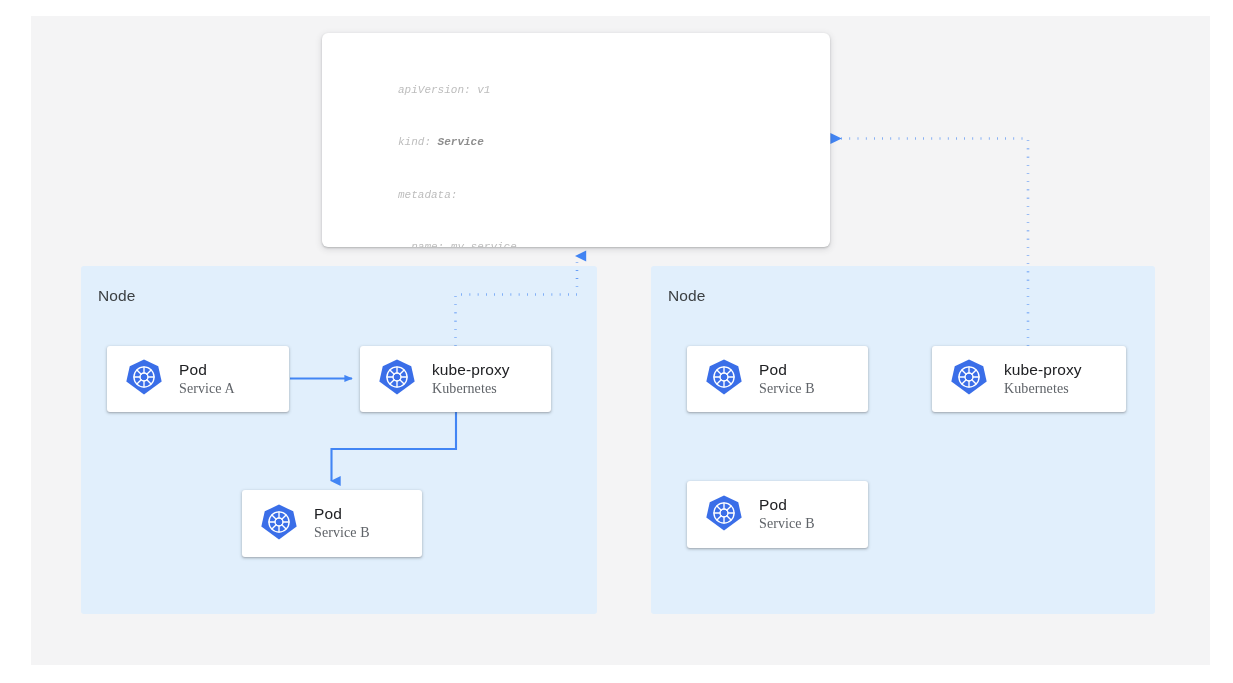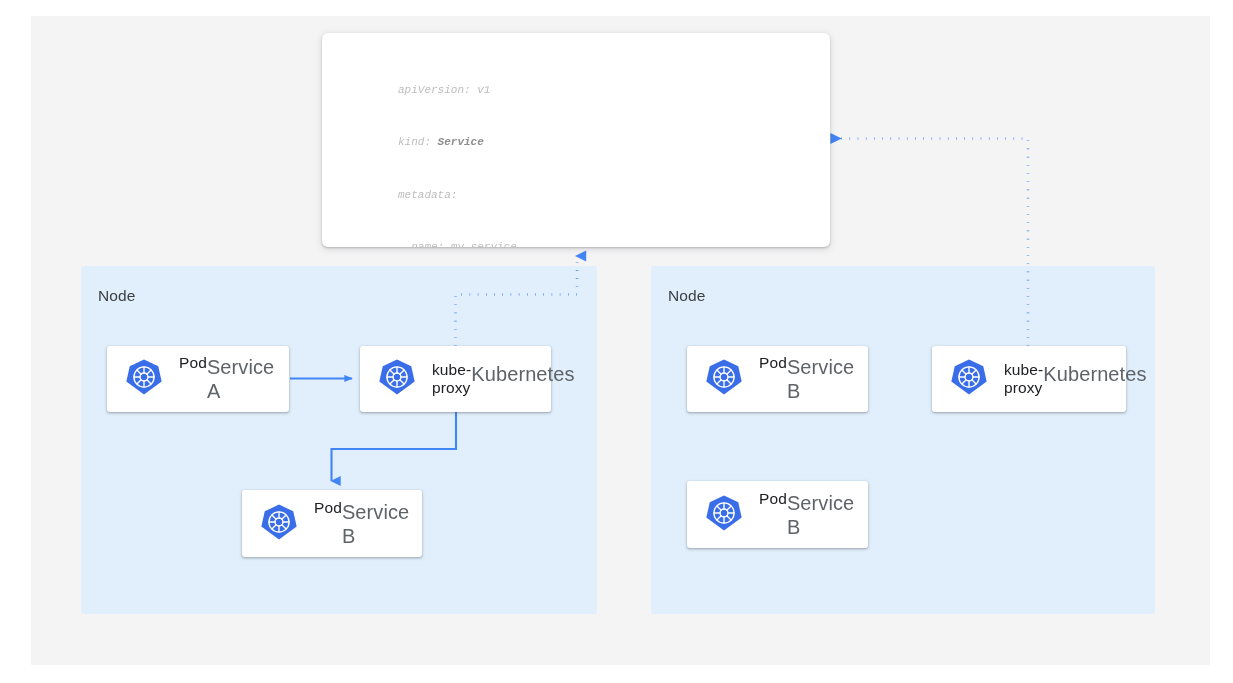--- a/index.html
+++ b/index.html
@@ -71,34 +71,35 @@
     align-items: center;
     box-sizing: border-box;
   }
   .card .k8s-logo {
     flex: 0 0 auto;
     margin-left: 18px;
     margin-right: 16px;
   }
   .card-text {
     display: flex;
-    flex-direction: row;
+    flex-direction: column;
     justify-content: space-between;
     line-height: 1.18;
   }
   .card-title {
     font-size: 15.5px;
     color: #202124;
     letter-spacing: 0.1px;
   }
   .card-sub {
-    font-size: 20px;
+    font-size: 14px;
     color: #5f6368;
     letter-spacing: 0.1px;
     margin-top: 2px;
+    font-family: Liberation Serif, serif;
   }
 
   
   .card.pod-a        { left: 107px; top: 346px; width: 182px; height: 66px; }
   .card.kube-left    { left: 360px; top: 346px; width: 191px; height: 66px; }
   .card.pod-b-left   { left: 242px; top: 490px; width: 180px; height: 67px; }
   .card.pod-b1-right { left: 687px; top: 346px; width: 181px; height: 66px; }
   .card.kube-right   { left: 932px; top: 346px; width: 194px; height: 66px; }
   .card.pod-b2-right { left: 687px; top: 481px; width: 181px; height: 67px; }
 

